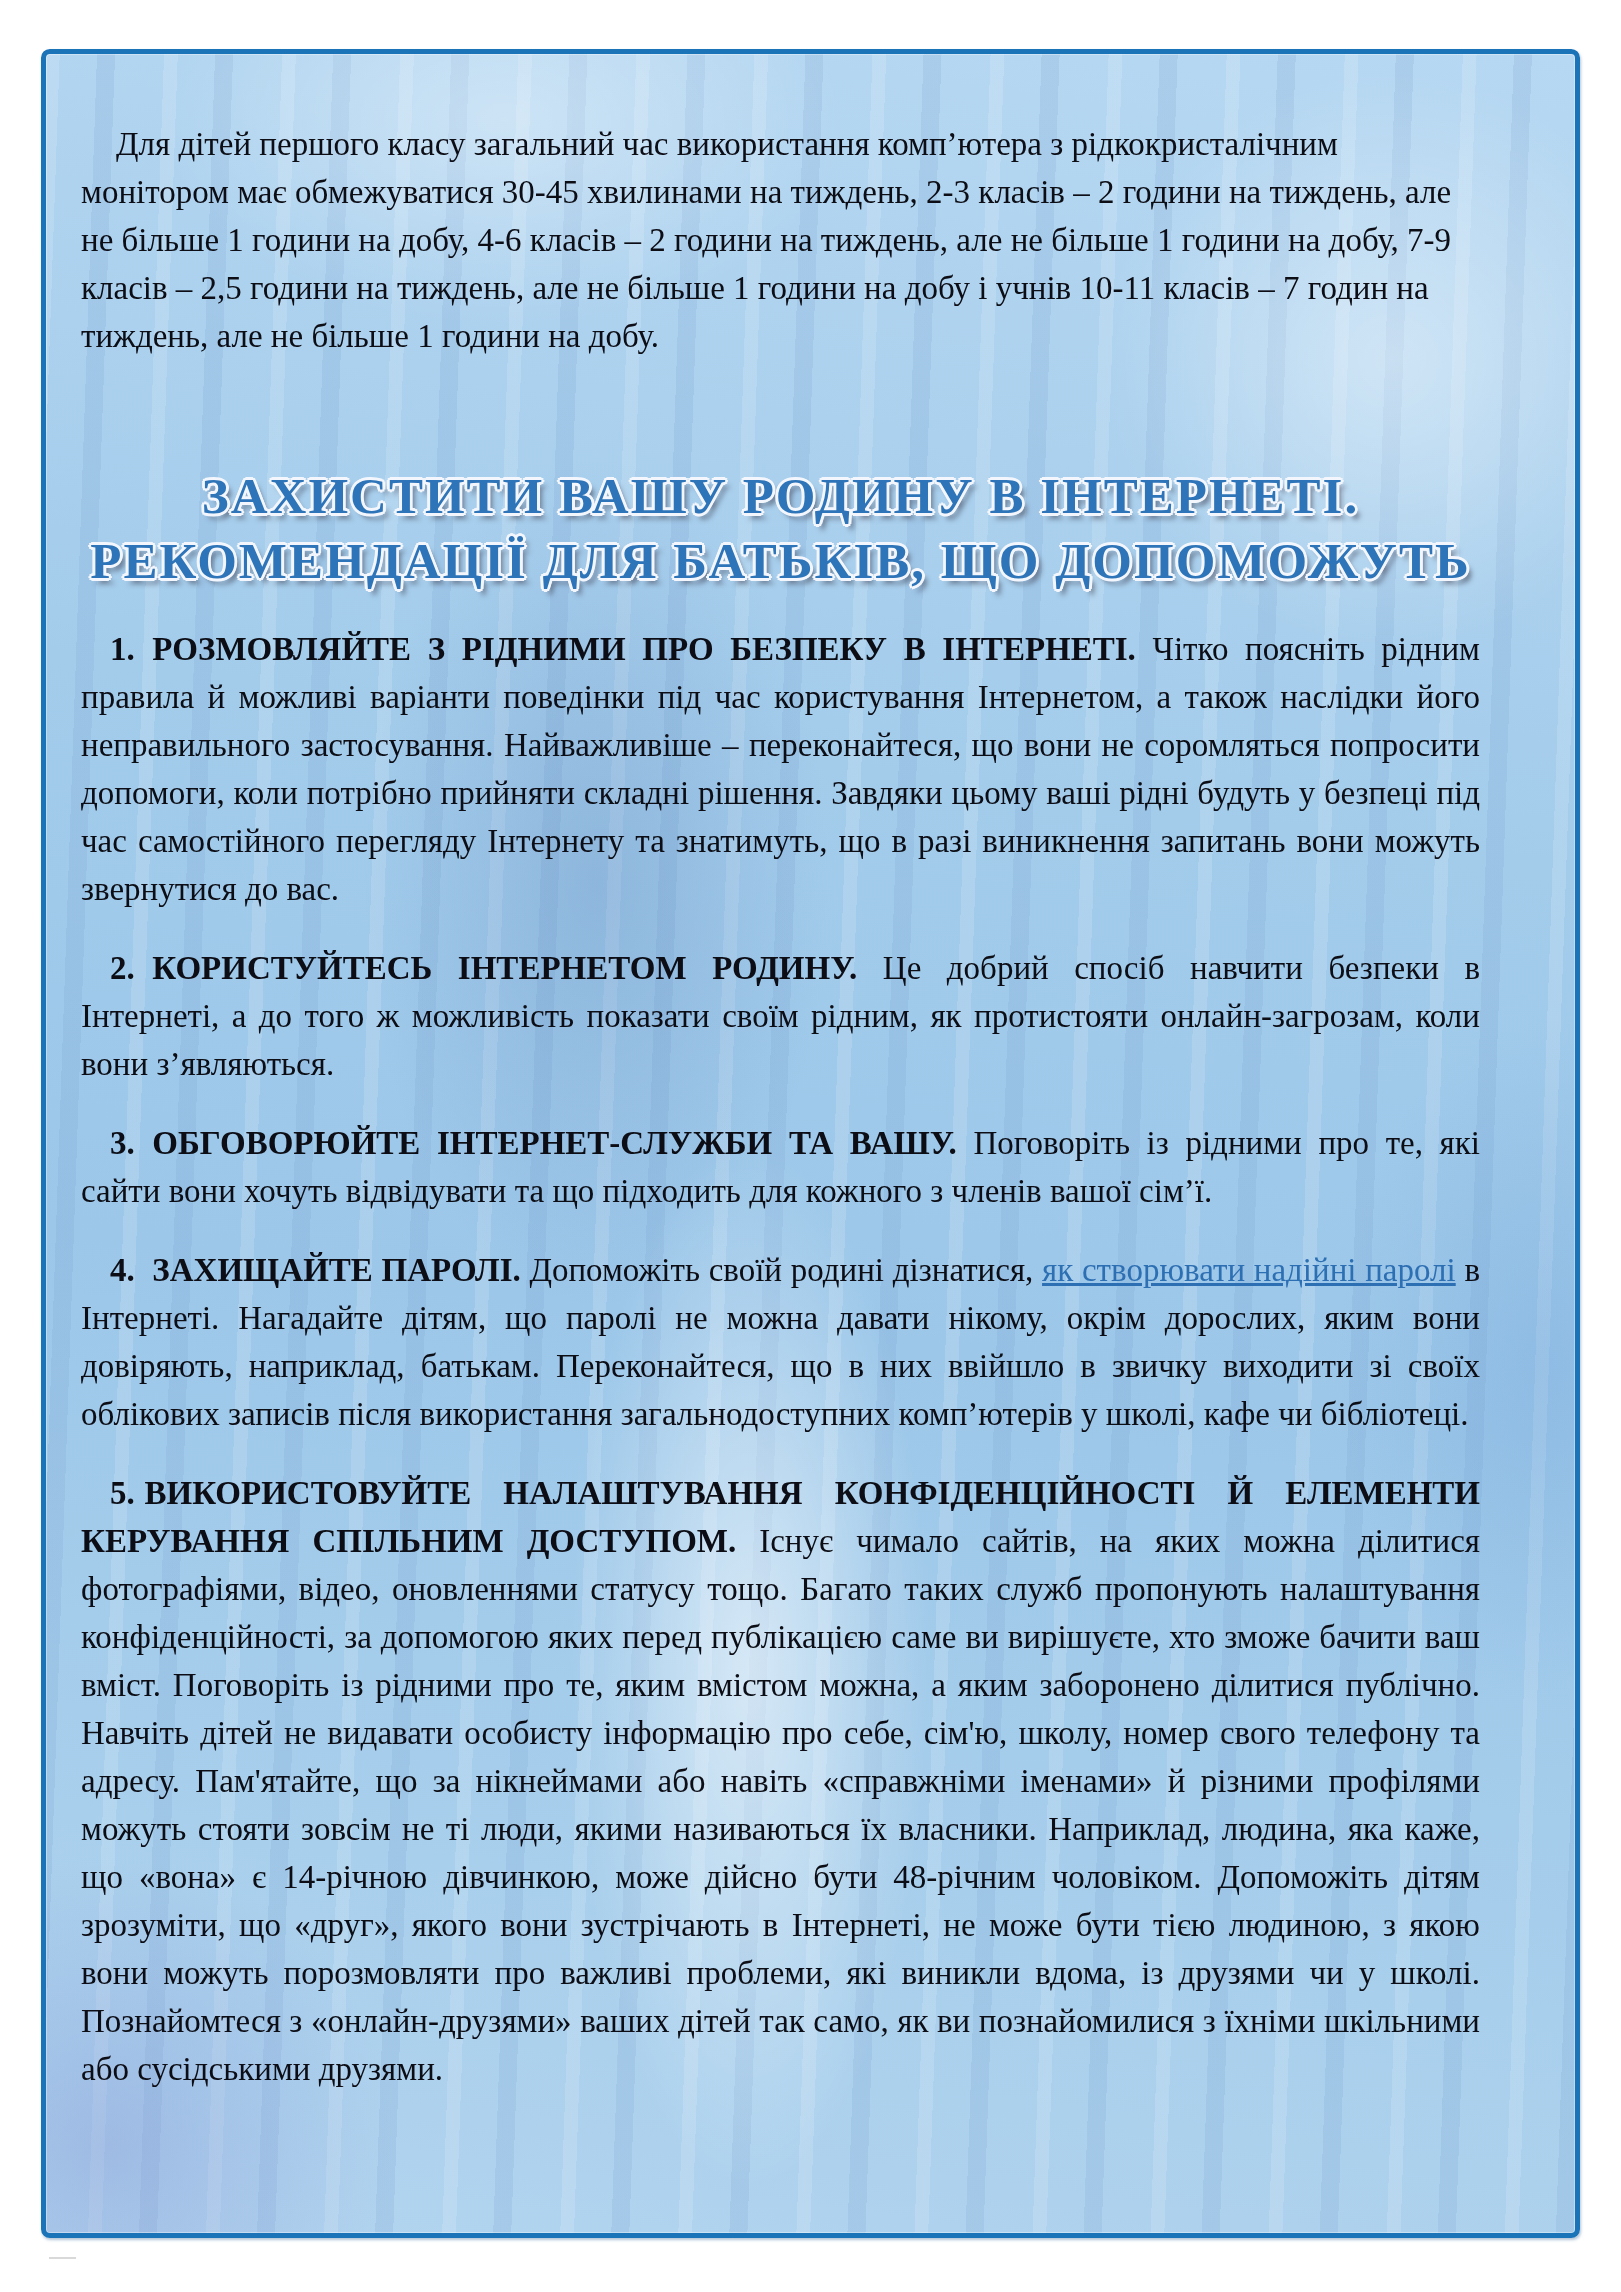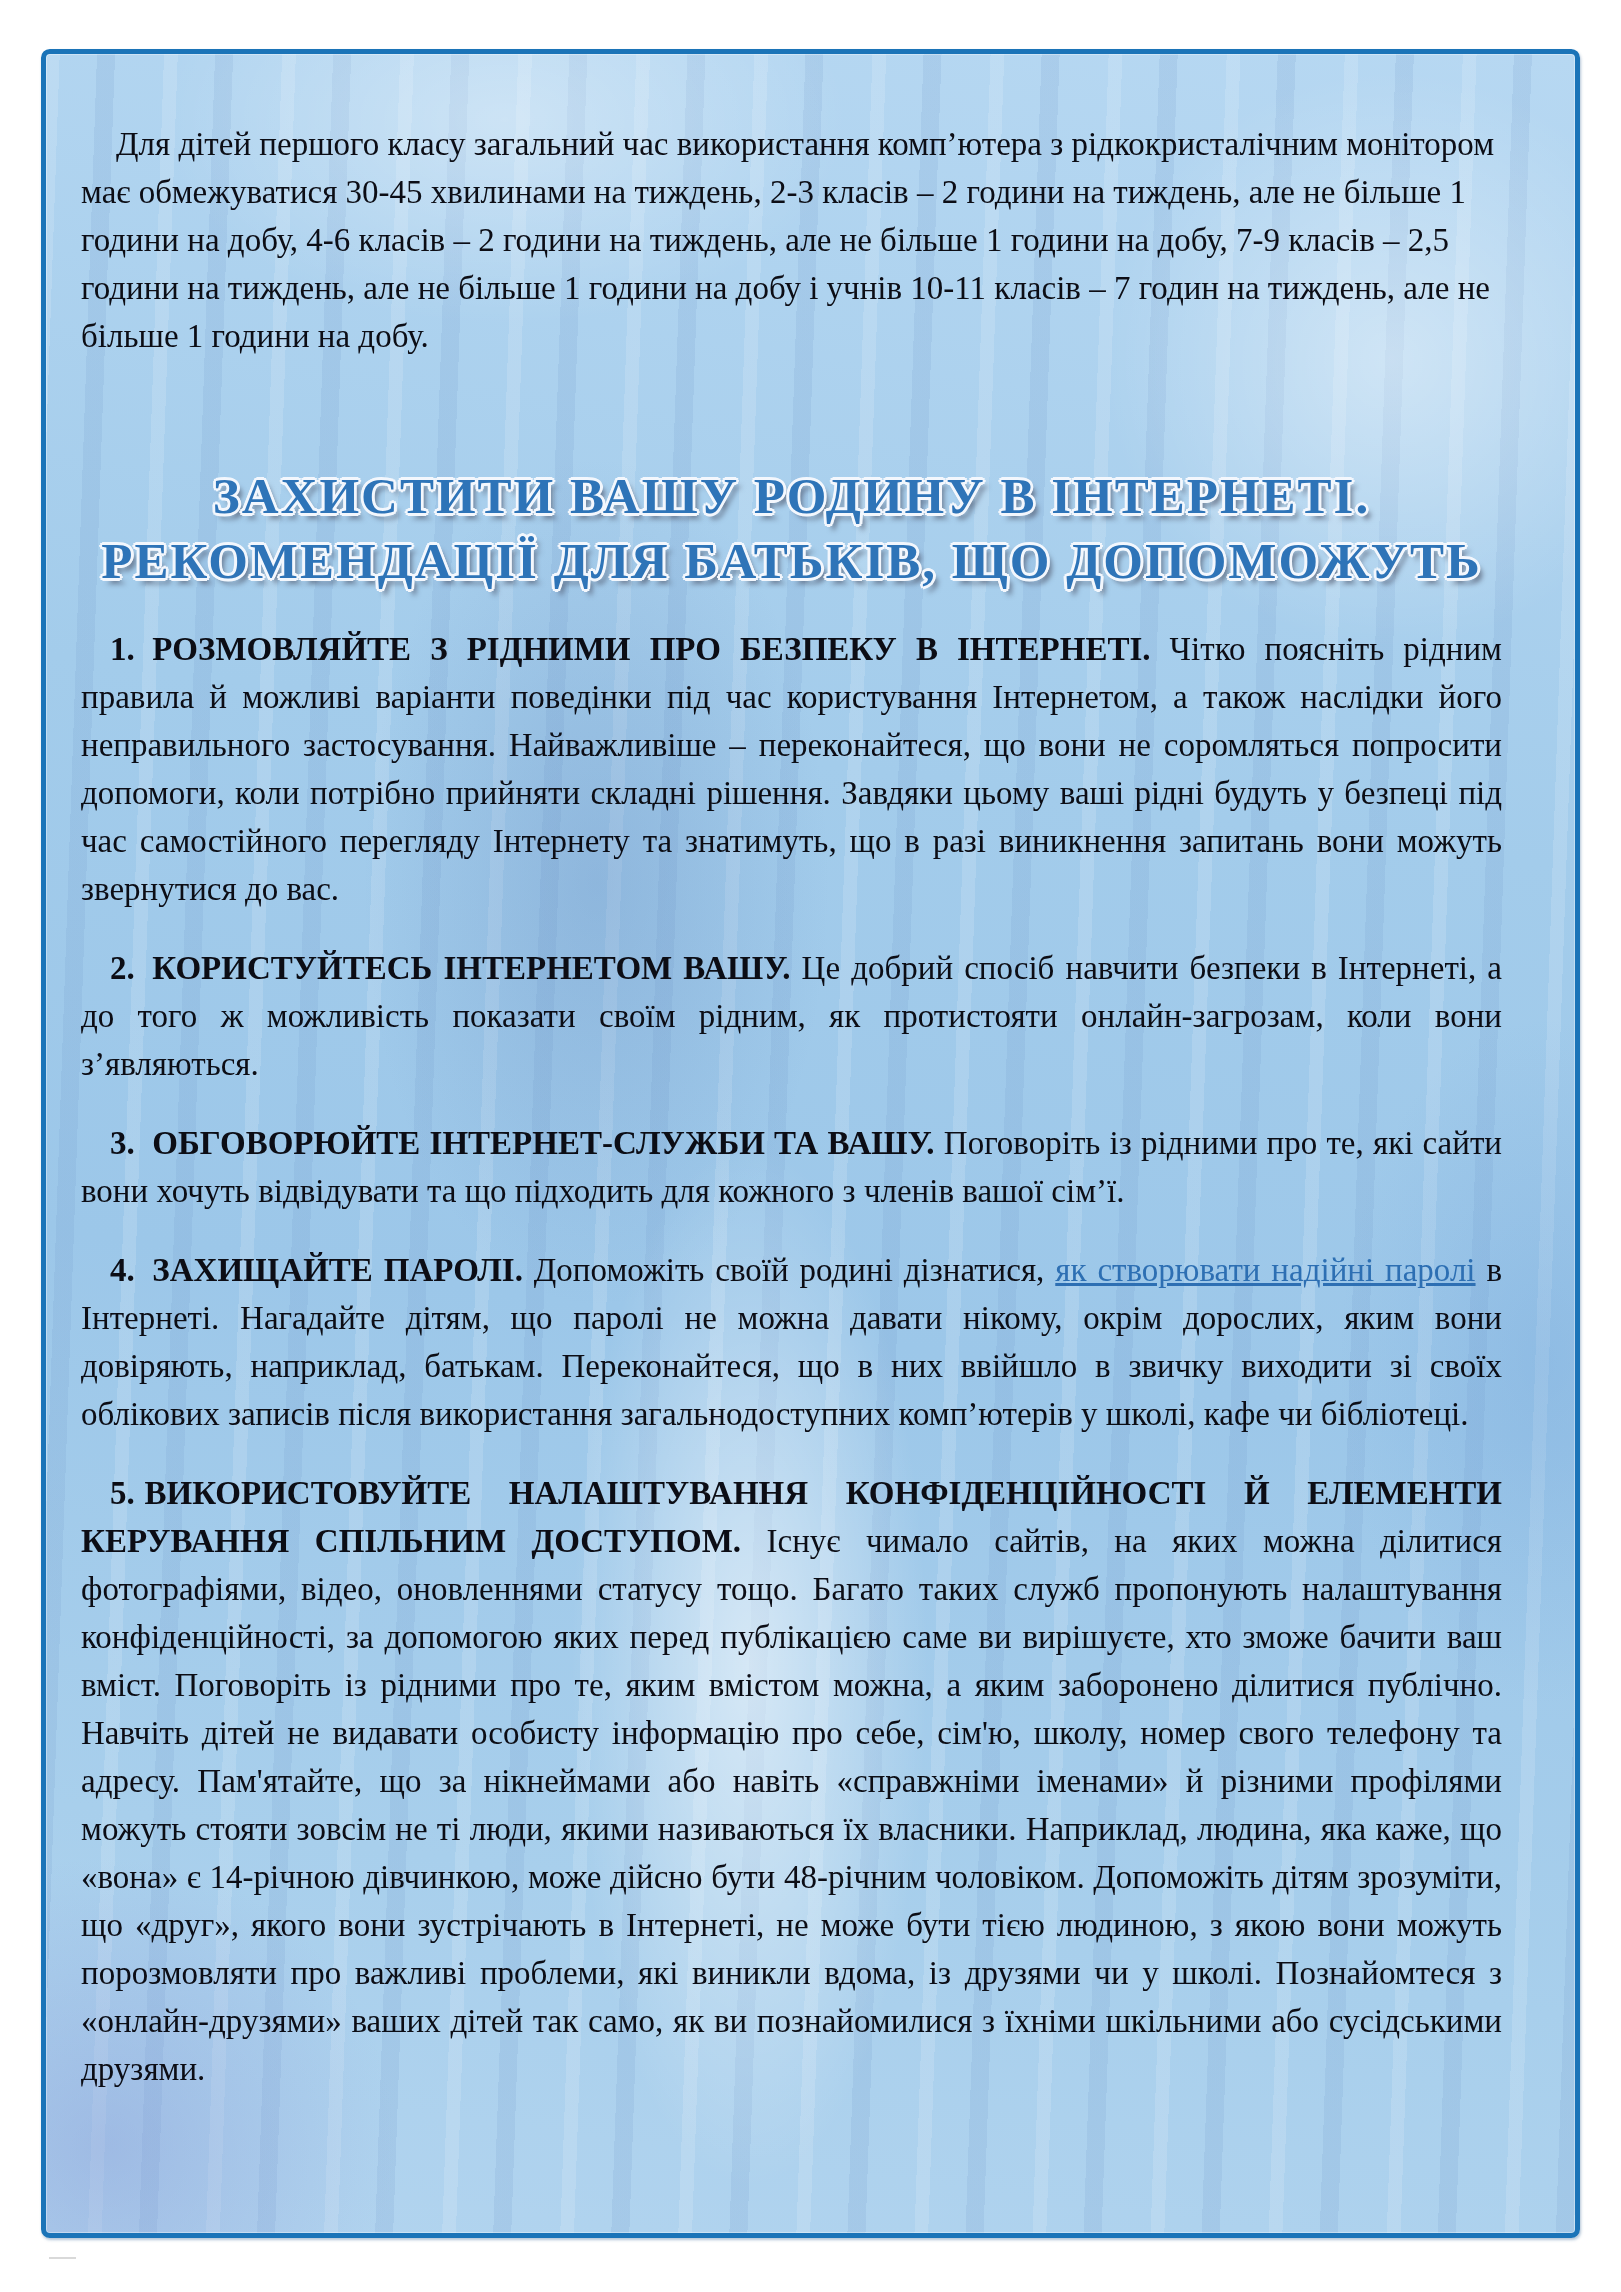--- a/index.html
+++ b/index.html
@@ -15,21 +15,21 @@
     overflow:hidden;
   }
   .frame{
     position:absolute;
     left:41px;top:49px;
     width:1539px;height:2189px;
     box-sizing:border-box;
     border:5.9px solid #1b74b8;
     border-radius:8.8px;
     box-shadow:inset 0 0 0 1px rgba(255,255,255,0.35), 1px 2px 2.9px rgba(40,90,140,0.35);
-    padding:33px 73px 0 35px;
+    padding:33px 95px 0 35px;
     background:
       radial-gradient(ellipse 255px 745px at 46% 74%, rgba(255,255,255,0.55), rgba(255,255,255,0) 70%),
       radial-gradient(ellipse 412px 412px at 88% 14%, rgba(255,255,255,0.40), rgba(255,255,255,0) 70%),
       radial-gradient(ellipse 490px 294px at 30% 3%, rgba(255,255,255,0.35), rgba(255,255,255,0) 70%),
       radial-gradient(ellipse 333px 608px at 36% 38%, rgba(92,130,185,0.28), rgba(92,130,185,0) 70%),
       radial-gradient(ellipse 412px 412px at 4% 96%, rgba(132,150,212,0.40), rgba(132,150,212,0) 70%),
       radial-gradient(ellipse 294px 490px at 98% 60%, rgba(110,160,215,0.30), rgba(110,160,215,0) 70%),
       repeating-linear-gradient(92deg,
         rgba(255,255,255,0.14) 0px, rgba(255,255,255,0.14) 13.7px,
         rgba(150,185,225,0.0) 13.7px, rgba(150,185,225,0.0) 51px,
@@ -91,21 +91,21 @@
 
     <p class="intro">Для дітей першого класу загальний час використання комп’ютера з рідкокристалічним монітором має обмежуватися 30-45 хвилинами на тиждень, 2-3 класів – 2 години на тиждень, але не більше 1 години на добу, 4-6 класів – 2 години на тиждень, але не більше 1 години на добу, 7-9 класів – 2,5 години на тиждень, але не більше 1 години на добу і учнів 10-11 класів – 7 годин на тиждень, але не більше 1 години на добу.</p>
 
     <h1 class="heading">
         <span class="hline">ЗАХИСТИТИ ВАШУ РОДИНУ В ІНТЕРНЕТІ.</span>
         <span class="hline">РЕКОМЕНДАЦІЇ ДЛЯ БАТЬКІВ, ЩО ДОПОМОЖУТЬ</span>
       </h1>
 
     <p class="item"><span class="num">1.</span><span class="ttl">РОЗМОВЛЯЙТЕ З РІДНИМИ ПРО БЕЗПЕКУ В ІНТЕРНЕТІ.</span> <span>Чітко поясніть рідним правила й можливі варіанти поведінки під час користування Інтернетом, а також наслідки його неправильного застосування. Найважливіше – переконайтеся, що вони не соромляться попросити допомоги, коли потрібно прийняти складні рішення. Завдяки цьому ваші рідні будуть у безпеці під час самостійного перегляду Інтернету та знатимуть, що в разі виникнення запитань вони можуть звернутися до вас.</span></p>
 
-    <p class="item"><span class="num">2.</span><span class="ttl">КОРИСТУЙТЕСЬ ІНТЕРНЕТОМ ВАШУ.</span> <span>Це добрий спосіб навчити безпеки в Інтернеті, а до того ж можливість показати своїм рідним, як протистояти онлайн-загрозам, коли вони з’являються.</span></p>
+    <p class="item"><span class="num">2.</span><span class="ttl">КОРИСТУЙТЕСЬ ІНТЕРНЕТОМ РОДИНУ.</span> <span>Це добрий спосіб навчити безпеки в Інтернеті, а до того ж можливість показати своїм рідним, як протистояти онлайн-загрозам, коли вони з’являються.</span></p>
 
     <p class="item"><span class="num">3.</span><span class="ttl">ОБГОВОРЮЙТЕ ІНТЕРНЕТ-СЛУЖБИ ТА ВАШУ.</span> <span>Поговоріть із рідними про те, які сайти вони хочуть відвідувати та що підходить для кожного з членів вашої сім’ї.</span></p>
 
     <p class="item"><span class="num">4.</span><span class="ttl">ЗАХИЩАЙТЕ ПАРОЛІ.</span> <span>Допоможіть своїй родині дізнатися,</span> <a class="link" href="#">як створювати надійні паролі</a> <span>в Інтернеті. Нагадайте дітям, що паролі не можна давати нікому, окрім дорослих, яким вони довіряють, наприклад, батькам. Переконайтеся, що в них ввійшло в звичку виходити зі своїх облікових записів після використання загальнодоступних комп’ютерів у школі, кафе чи бібліотеці.</span></p>
 
     <p class="item"><span class="num tight">5.</span><span class="ttl">ВИКОРИСТОВУЙТЕ НАЛАШТУВАННЯ КОНФІДЕНЦІЙНОСТІ Й ЕЛЕМЕНТИ КЕРУВАННЯ СПІЛЬНИМ ДОСТУПОМ.</span> <span>Існує чимало сайтів, на яких можна ділитися фотографіями, відео, оновленнями статусу тощо. Багато таких служб пропонують налаштування конфіденційності, за допомогою яких перед публікацією саме ви вирішуєте, хто зможе бачити ваш вміст. Поговоріть із рідними про те, яким вмістом можна, а яким заборонено ділитися публічно. Навчіть дітей не видавати особисту інформацію про себе, сім'ю, школу, номер свого телефону та адресу. Пам'ятайте, що за нікнеймами або навіть «справжніми іменами» й різними профілями можуть стояти зовсім не ті люди, якими називаються їх власники. Наприклад, людина, яка каже, що «вона» є 14-річною дівчинкою, може дійсно бути 48-річним чоловіком. Допоможіть дітям зрозуміти, що «друг», якого вони зустрічають в Інтернеті, не може бути тією людиною, з якою вони можуть порозмовляти про важливі проблеми, які виникли вдома, із друзями чи у школі. Познайомтеся з «онлайн-друзями» ваших дітей так само, як ви познайомилися з їхніми шкільними або сусідськими друзями.</span></p>
 
   </div>
   <div class="stray-mark"></div>
 </div>

